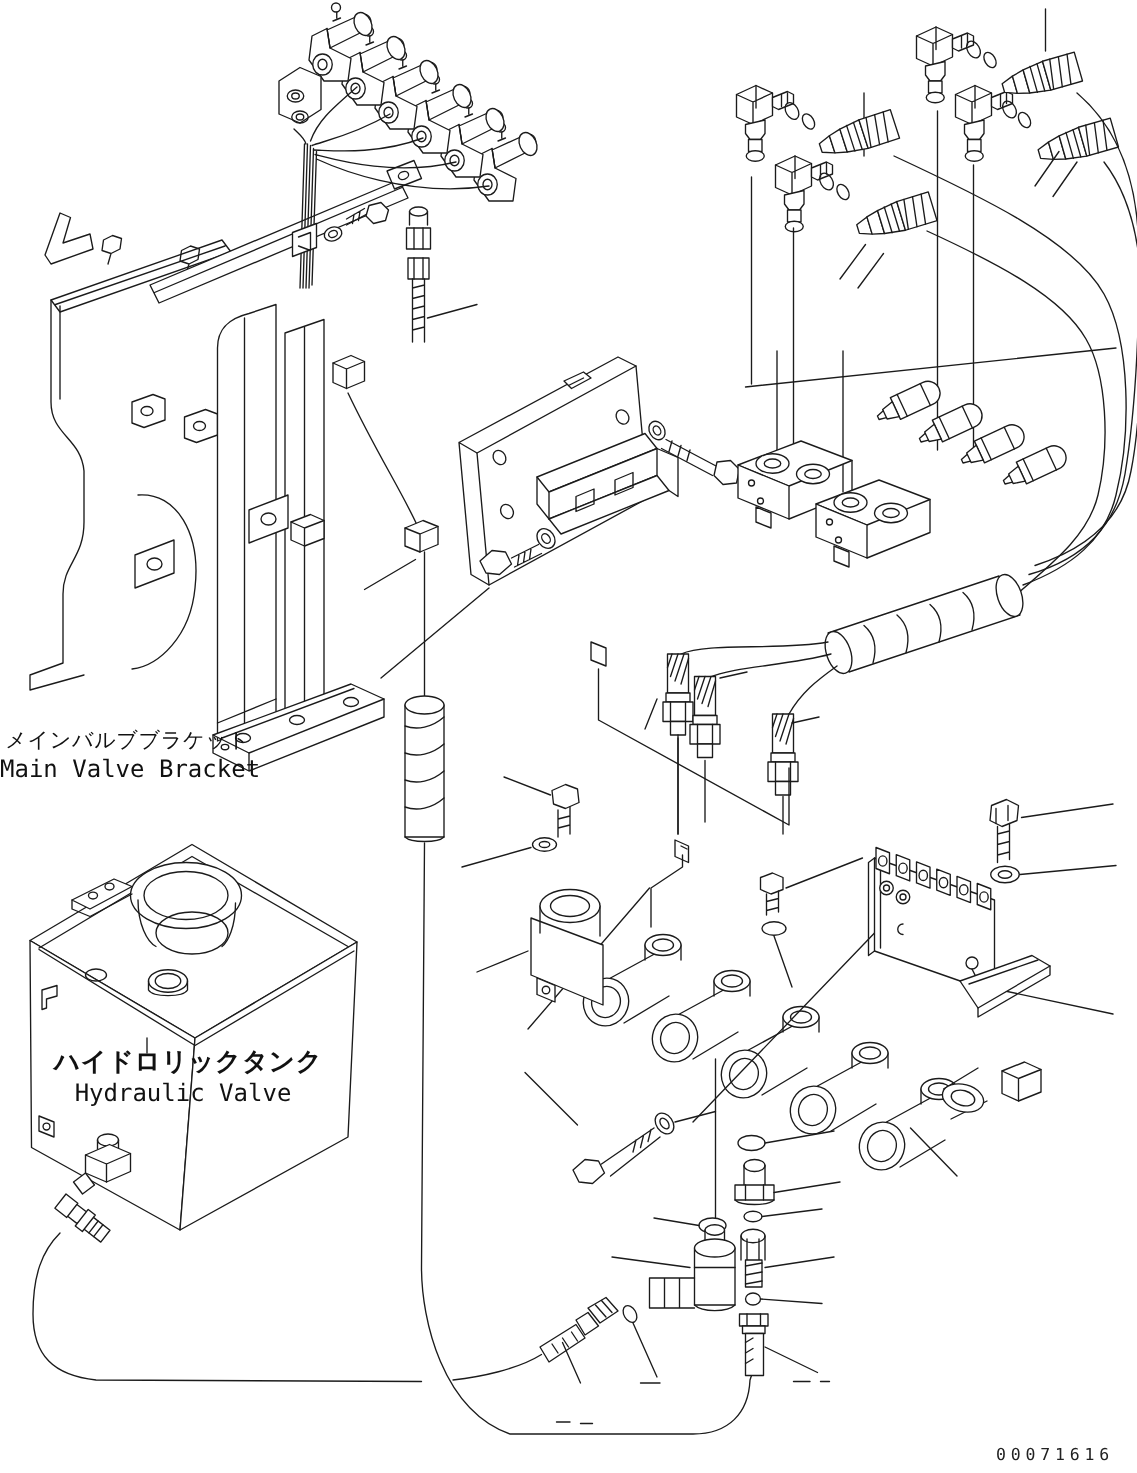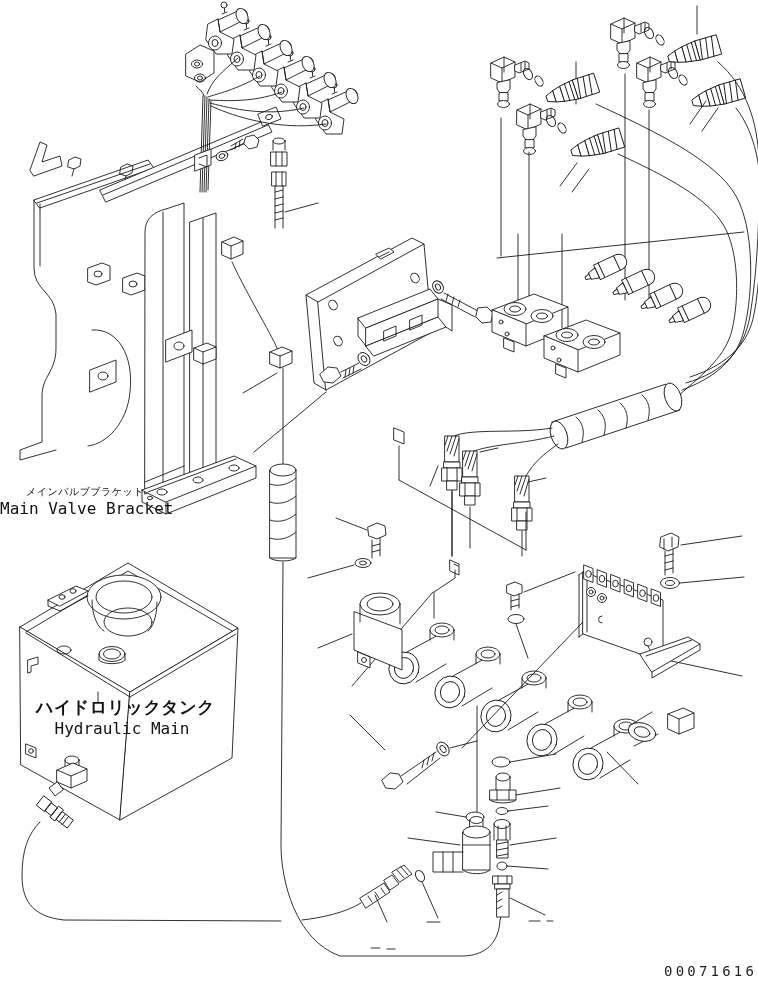--- a/index.html
+++ b/index.html
@@ -2,26 +2,26 @@
 <html><head>
 <meta charset="utf-8">
 <style>
   html,body{margin:0;padding:0;background:#fff;}
   .stage{position:relative;width:758px;height:982px;background:#fff;overflow:hidden;
          font-family:"DejaVu Sans Mono","Liberation Mono",monospace;color:#1a1a1a;}
   svg{position:absolute;left:0;top:0;}
   svg *{stroke:#1b1b1b;fill:none;stroke-width:0.9;stroke-linecap:round;stroke-linejoin:round;}
   svg .f{fill:#ffffff;}
   .lbl{position:absolute;color:#111;white-space:nowrap;}
-  .lbl-jp{font-size:10px;letter-spacing:0.5px;}
+  .lbl-jp{font-size:14px;letter-spacing:0.5px;}
   .lbl-en{font-size:16px;}
   .bracket-lbl{left:0px;top:485px;width:170px;text-align:center;}
   .tank-lbl{left:36px;top:696px;width:172px;text-align:center;}
   .tank-lbl .lbl-jp{font-size:17px;font-weight:bold;}
-  .dwg-no{left:664px;top:963px;font-size:14px;letter-spacing:3.2px;color:#222;}
+  .dwg-no{left:664px;top:963px;font-size:11px;letter-spacing:3.2px;color:#222;}
 </style>
 </head>
 <body>
 
 <div class="stage">
 
 <svg width="758" height="982" viewBox="0 0 758 982">
 <defs>
   <g id="vsec">
     <path class="f" d="M8,8 L30,-2 C35,-4 38,0 37,4 C36,9 33,12 30,10 L10,20 Z"></path>
@@ -447,18 +447,18 @@
 
 </svg>
 
 <div class="lbl bracket-lbl">
   <div class="lbl-jp">メインバルブブラケット</div>
   <div class="lbl-en">Main Valve Bracket</div>
 </div>
 
 <div class="lbl tank-lbl">
   <div class="lbl-jp">ハイドロリックタンク</div>
-  <div class="lbl-en">Hydraulic Main</div>
+  <div class="lbl-en">Hydraulic Valve</div>
 </div>
 
 <div class="lbl dwg-no">00071616</div>
 
 </div>
 
 </body></html>

